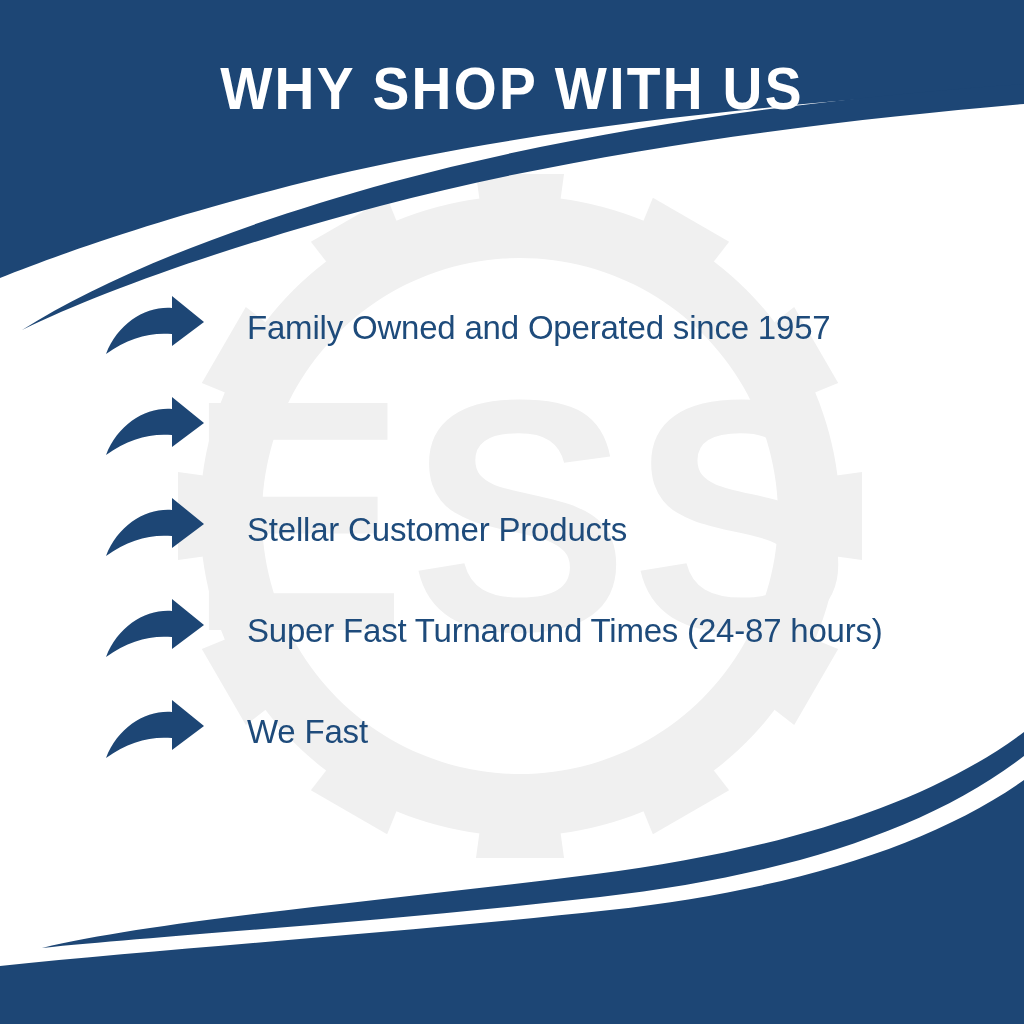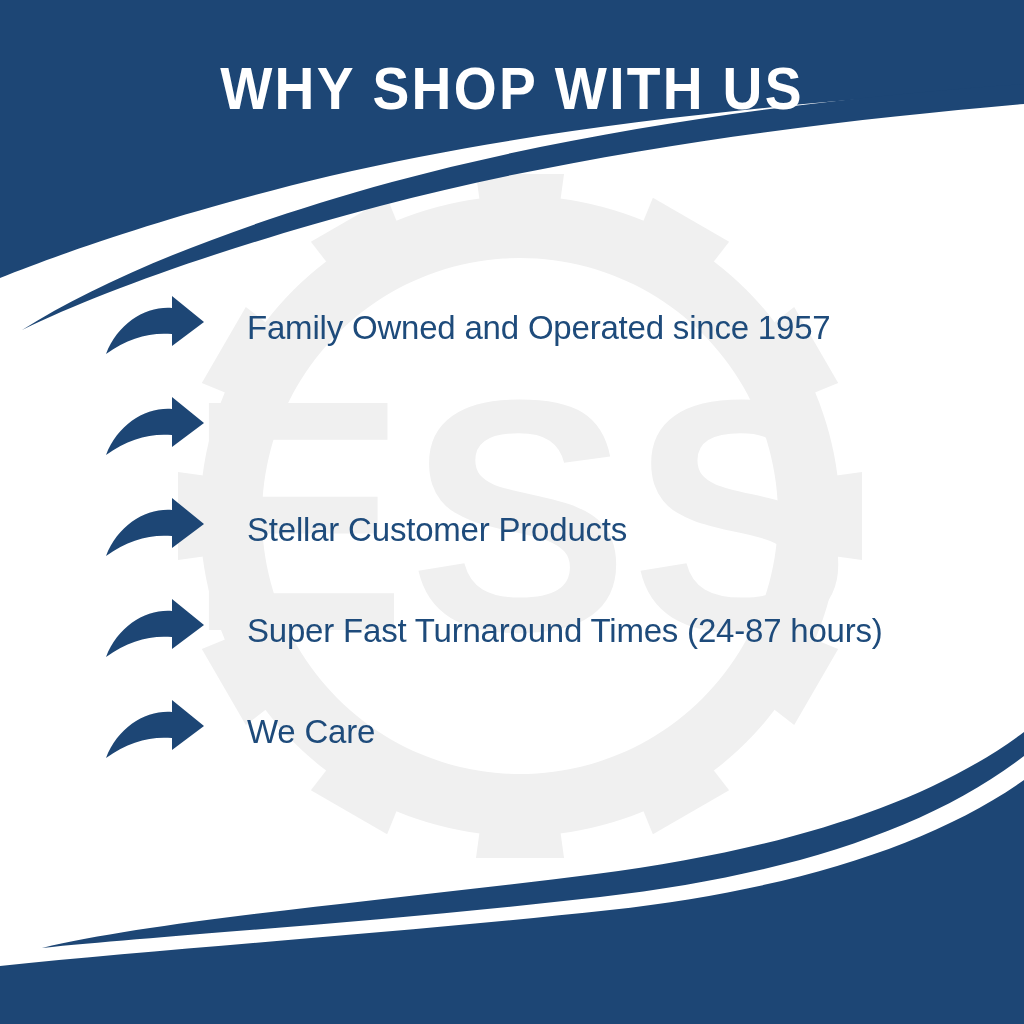--- a/index.html
+++ b/index.html
@@ -206,18 +206,18 @@
                  C46,36 24,42 2,58 Z"></path>
       </svg>
       <div class="benefit-label">Super Fast Turnaround Times (24-87 hours)</div>
     </div>
 
     <div class="benefit-row">
       <svg class="benefit-arrow" viewBox="0 0 102 62">
         <path fill="#1d4675" d="M2,58 C14,27 42,10 68,12 L68,0 L100,26 L68,50 L68,38
                  C46,36 24,42 2,58 Z"></path>
       </svg>
-      <div class="benefit-label">We Care</div>
+      <div class="benefit-label">We Fast</div>
     </div>
 
   </div>
 
 </div>
 
 </body></html>

